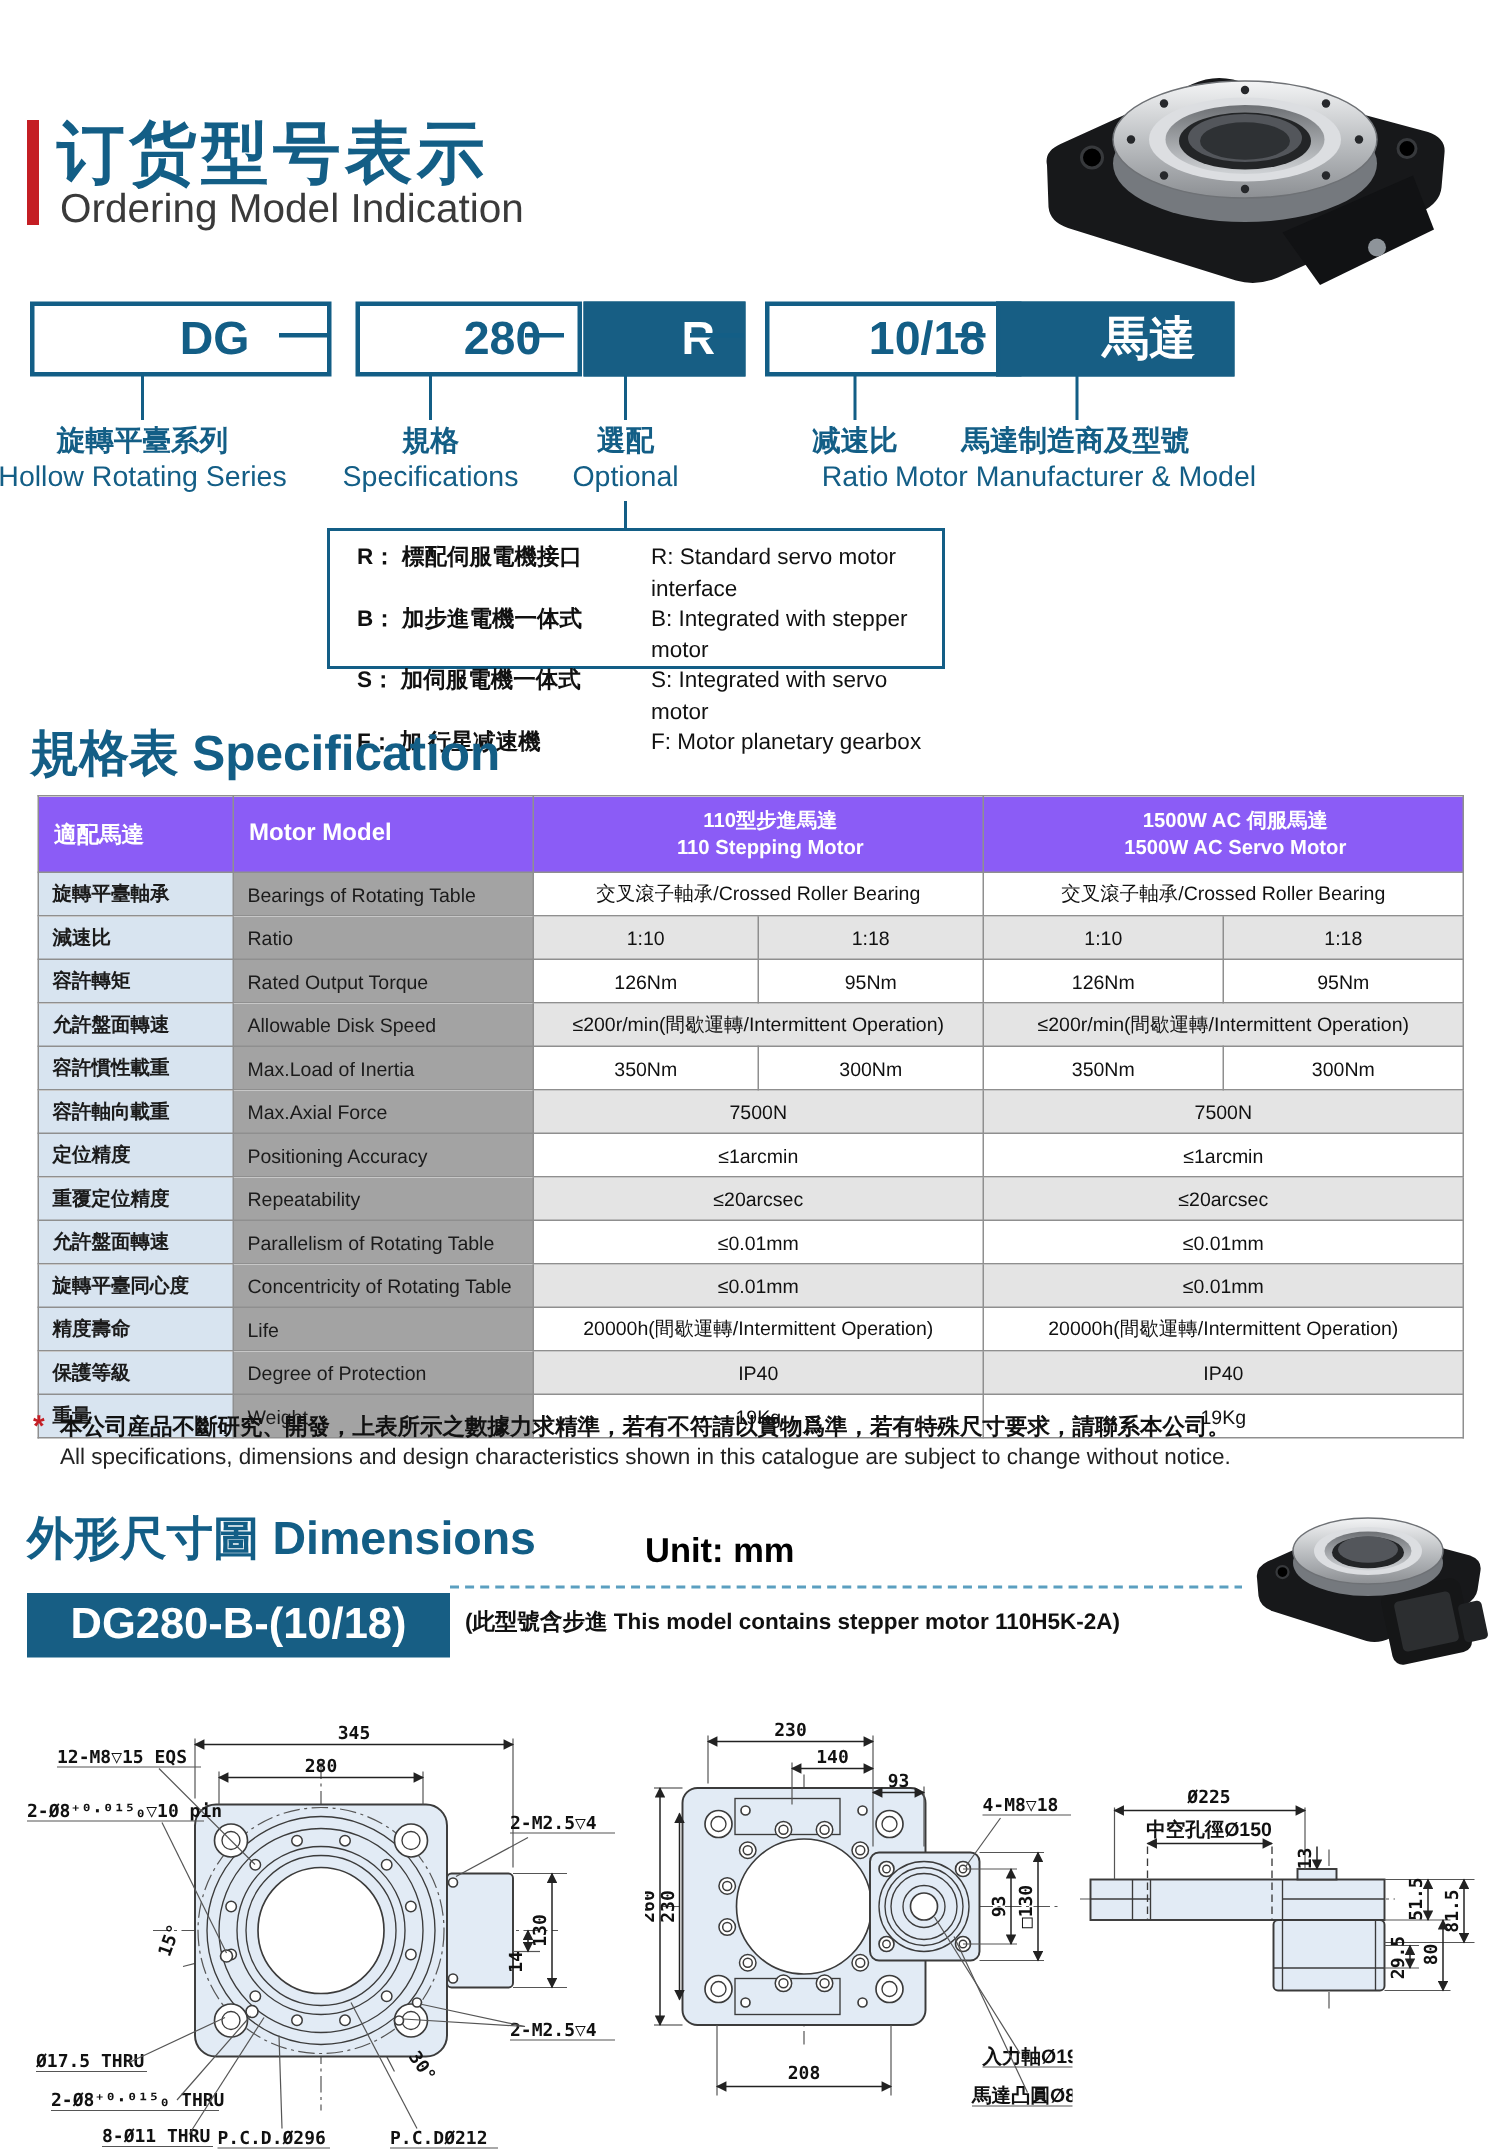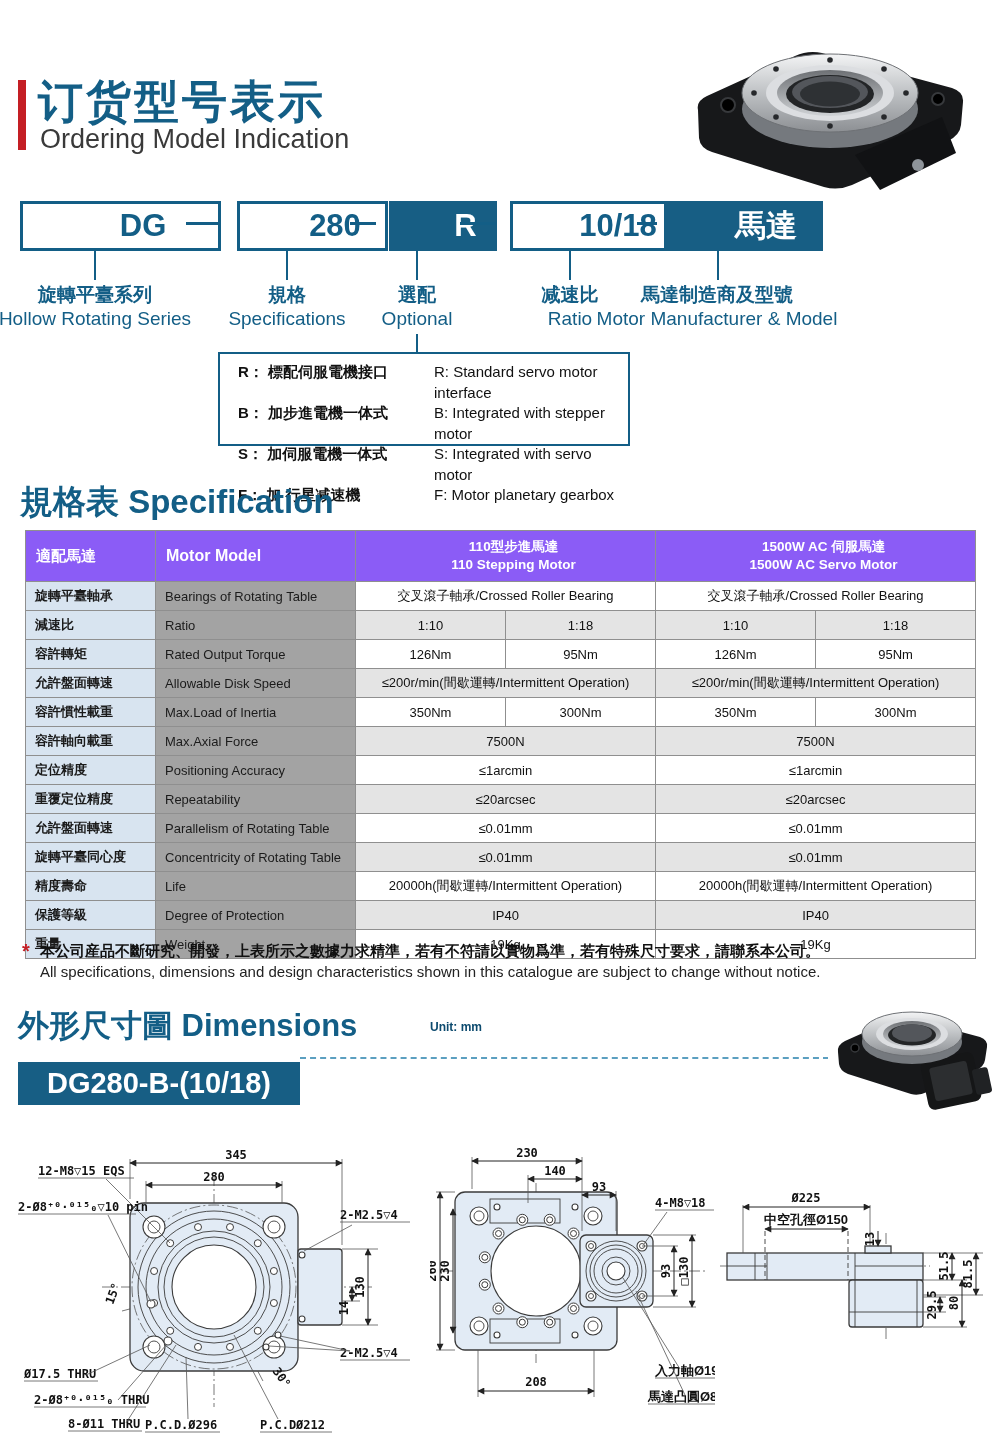--- a/index.html
+++ b/index.html
@@ -43,21 +43,21 @@
   td.val{text-align:center;background:#fff;color:#111;}
   tr.alt td.val{background:#e4e4e4;}
 
   
   .star{left:22px;top:940px;color:#c41e24;font-size:20px;font-weight:bold;}
   .disc-zh{left:40px;top:942px;font-size:15px;font-weight:bold;color:#111;}
   .disc-en{left:40px;top:963px;font-size:15px;color:#222;}
 
   
   .dim-title{left:18px;top:1005px;font-size:31px;font-weight:bold;color:#135e86;}
-  .unit{left:430px;top:1020px;font-size:12px;font-weight:bold;color:#0c4a6e;}
+  .unit{left:430px;top:1020px;font-size:23px;font-weight:bold;color:#000000;}
   .dashline{left:300px;top:1057px;width:700px;border-top:2px dashed #5b9fc0;}
   .badge{left:18px;top:1062px;width:282px;height:43px;background:#175e84;color:#fff;
          font-size:29px;font-weight:bold;text-align:center;line-height:43px;}
   .badge-note{left:310px;top:1072px;font-size:15px;font-weight:600;color:#111;}
 
   
   svg text.d{font:bold 12px "DejaVu Sans Mono",monospace;fill:#111;}
   svg text.dz{font:bold 13px "Liberation Sans","DejaVu Sans",sans-serif;fill:#111;}
   svg .part{fill:#e2ebf5;stroke:#3b3b3b;stroke-width:1.3;}
   svg .hole{fill:#fff;stroke:#3b3b3b;stroke-width:1.1;}
@@ -310,20 +310,21 @@
     <rect x="146" y="86" width="16" height="26" rx="3" transform="rotate(-12 154 99)" fill="#202224"></rect>
     <ellipse cx="84" cy="60" rx="50" ry="22" fill="#75797e"></ellipse>
     <ellipse cx="84" cy="52" rx="50" ry="22" fill="url(#p2m)" stroke="#6e7175"></ellipse>
     <ellipse cx="84" cy="52" rx="36" ry="16" fill="#dcdee1"></ellipse>
     <ellipse cx="84" cy="52" rx="29" ry="13" fill="url(#p2m2)"></ellipse>
     <ellipse cx="84" cy="53" rx="24" ry="10.5" fill="#232527"></ellipse>
     <ellipse cx="84" cy="51" rx="20" ry="8.8" fill="#53565b"></ellipse>
   </svg>
 
   <div class="abs badge">DG280-B-(10/18)</div>
+  <div class="abs badge-note">(此型號含步進 This model contains stepper motor 110H5K-2A)</div>
 
   <svg class="abs" style="left:10px;top:1145px;" width="420" height="291" viewBox="0 0 420 291">
     <defs>
       <marker id="af" viewBox="0 0 10 10" refX="9" refY="5" markerWidth="9" markerHeight="7" orient="auto-start-reverse">
         <path d="M0,0 L10,5 L0,10 z" fill="#222"></path>
       </marker>
     </defs>
     <line class="cl" x1="92" y1="142" x2="362" y2="142"></line>
     <line class="cl" x1="204" y1="30" x2="204" y2="262"></line>
     <line class="cl" x1="112" y1="166" x2="296" y2="118"></line>

